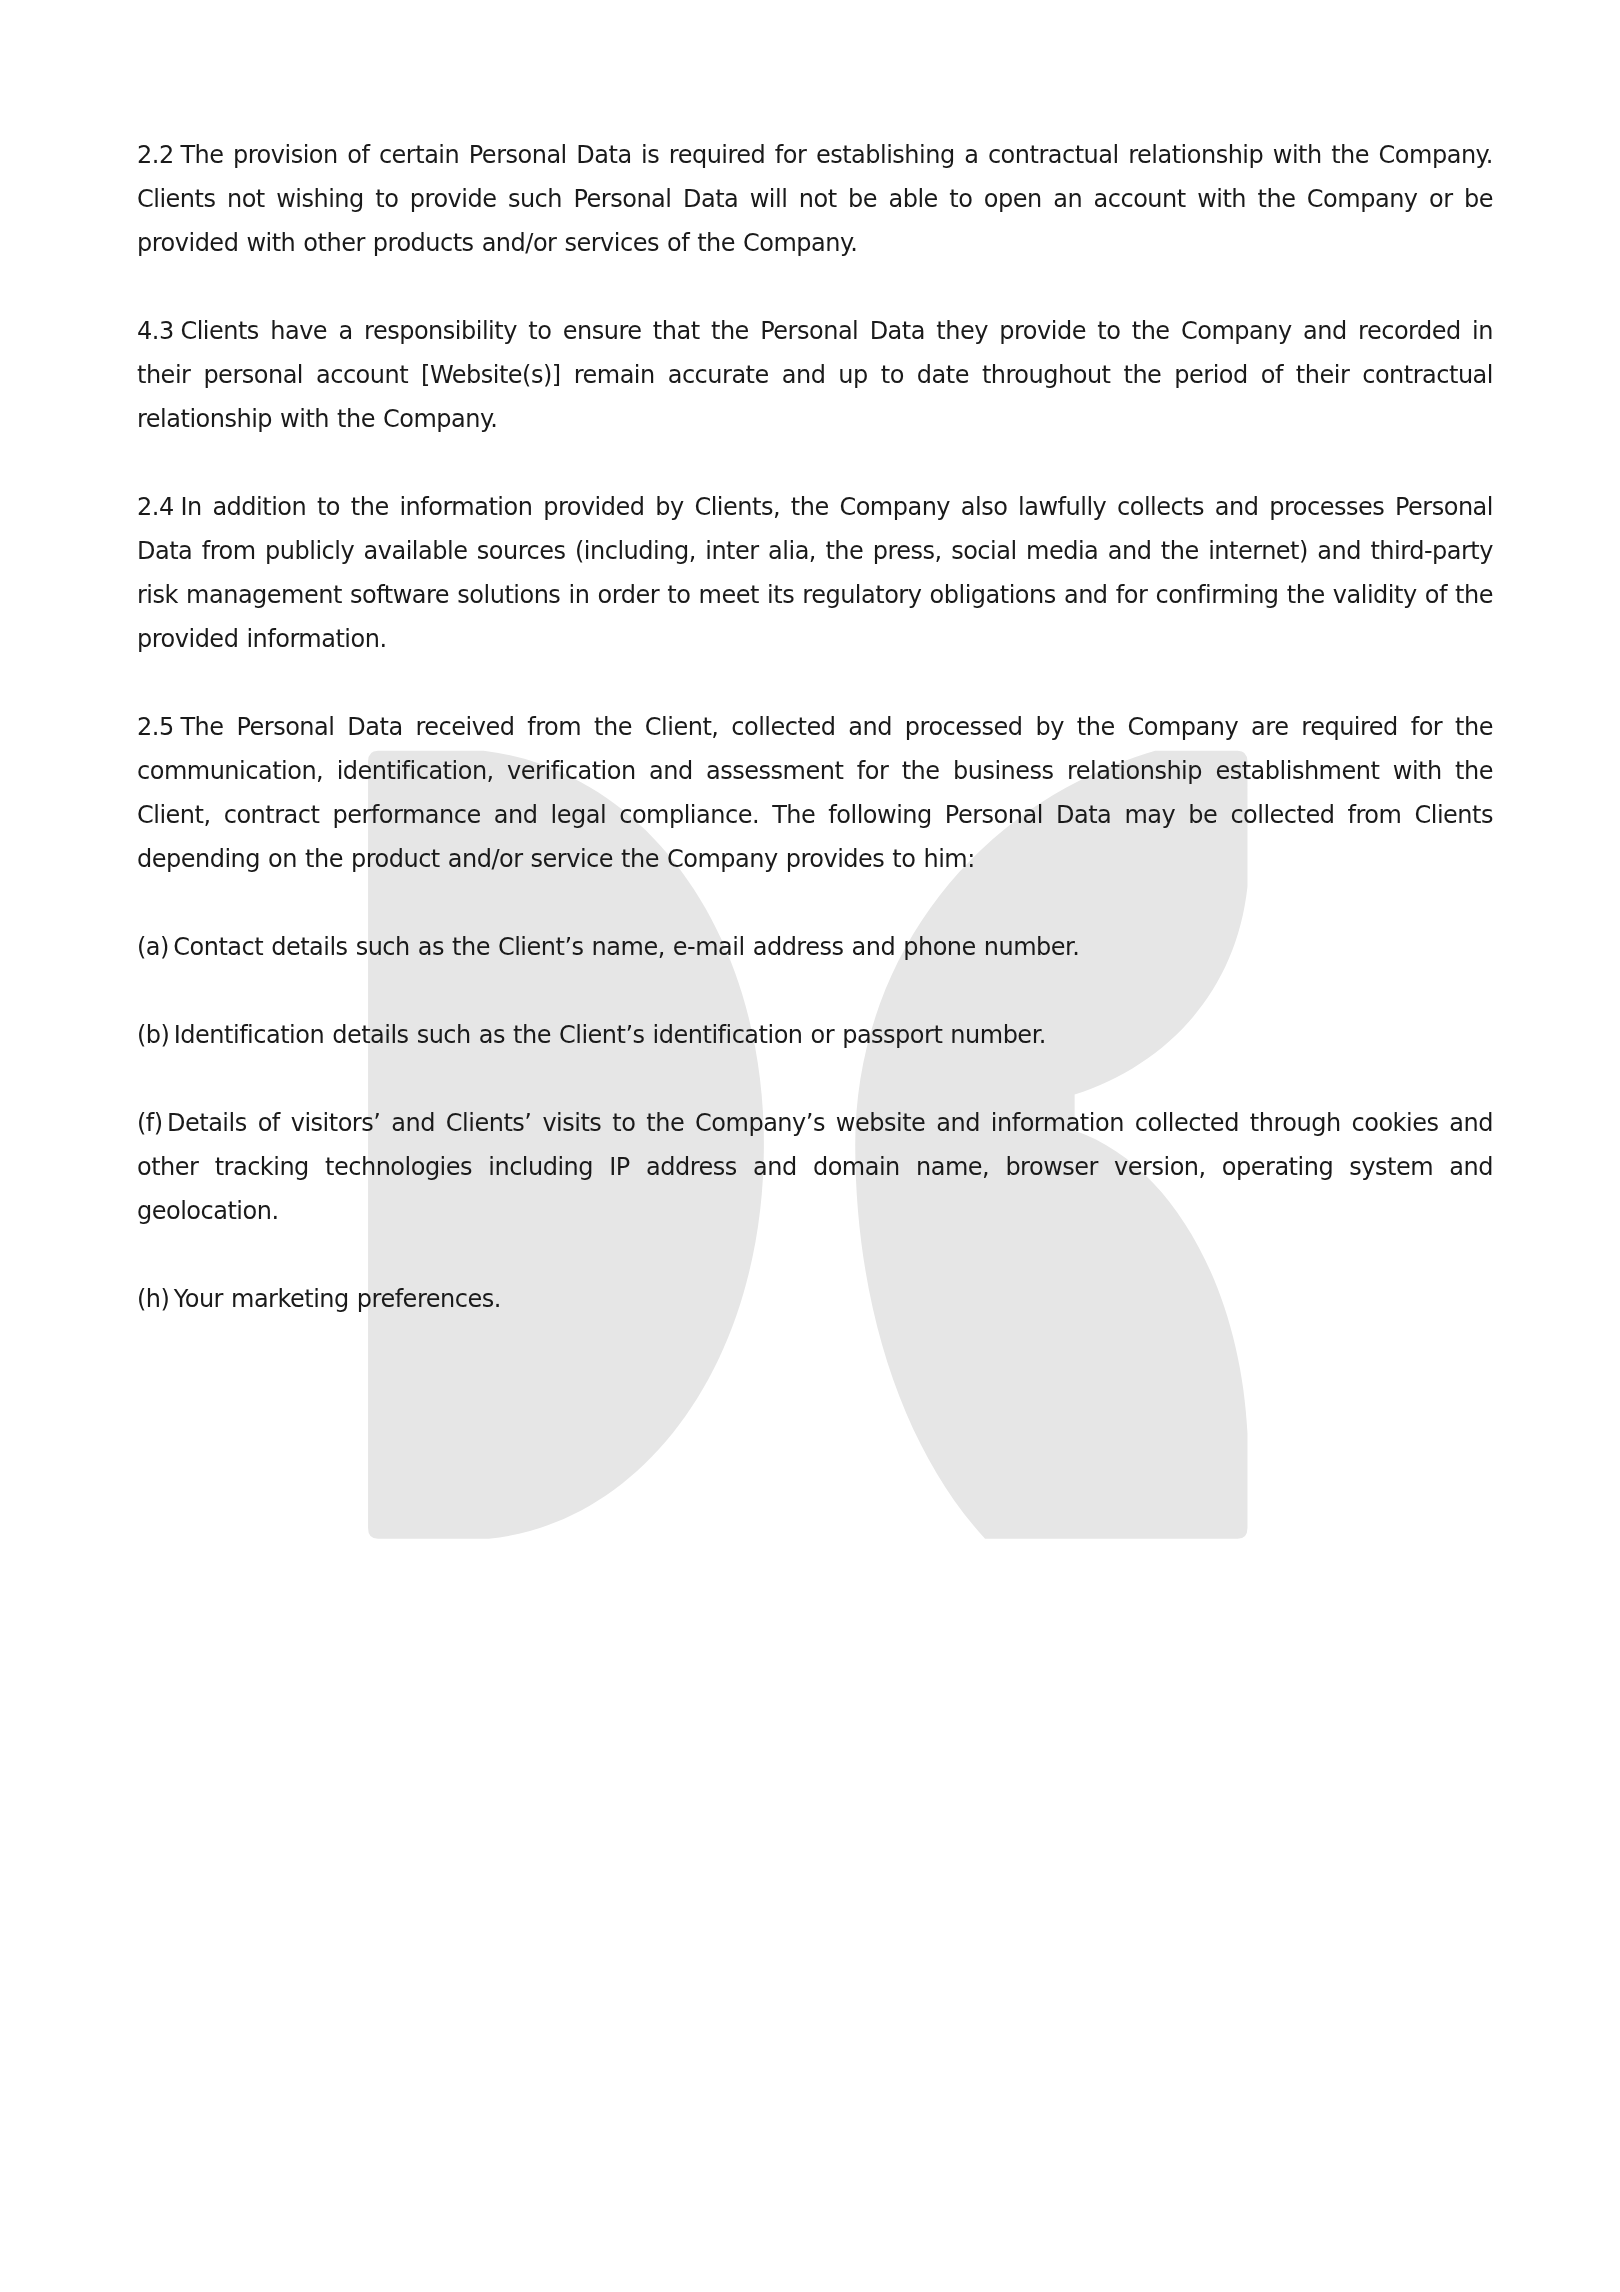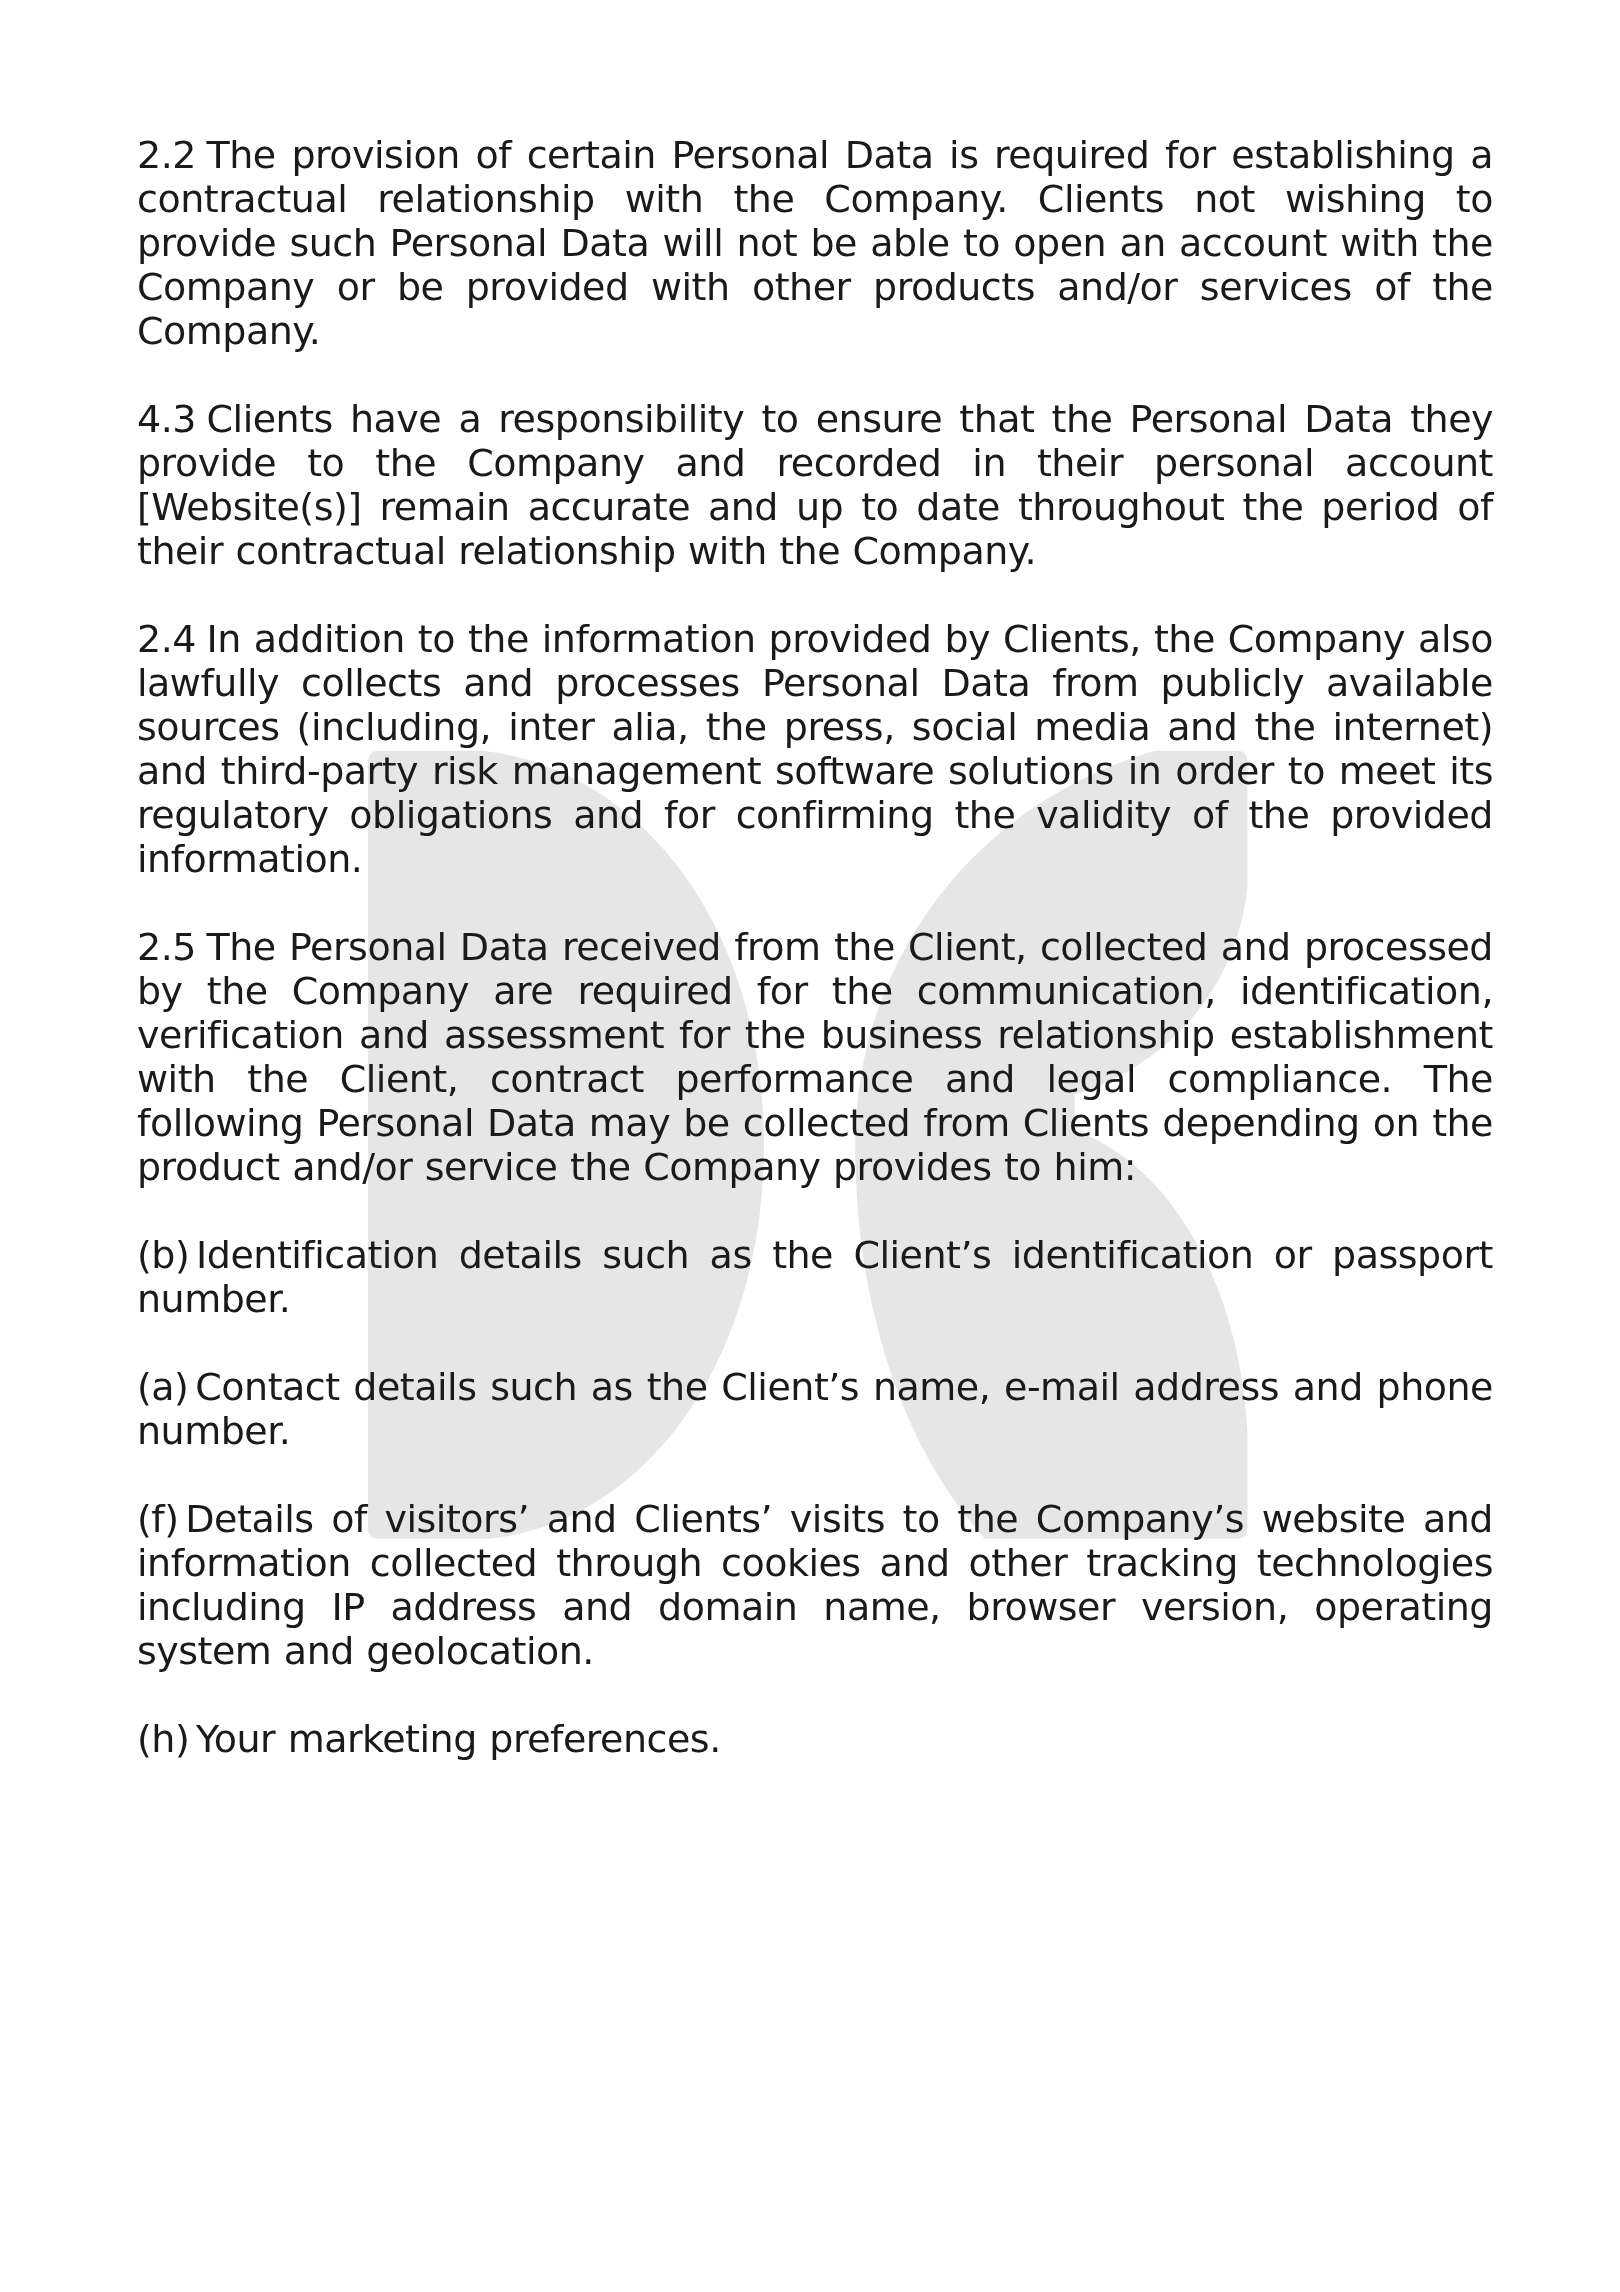--- a/index.html
+++ b/index.html
@@ -26,21 +26,21 @@
     }
     .page-body {
       position: absolute;
       left: 137px;
       top: 133px;
       width: 1356px;
       z-index: 1;
     }
     .para {
       margin: 0 0 44px 0;
-      font-size: 38px;
+      font-size: 24px;
       line-height: 44px;
       text-align: justify;
       letter-spacing: -0.5px;
       word-spacing: 0.9px;
     }
     .para .num {
       margin-right: 0.28em;
     }
     .item .label {
       margin-right: 0.18em;
@@ -72,23 +72,23 @@
 
 <div class="page-body">
   <p class="para"><span class="num">2.2</span><span>The provision of certain Personal Data is required for establishing a contractual relationship with the Company. Clients not wishing to provide such Personal Data will not be able to open an account with the Company or be provided with other products and/or services of the Company.</span></p>
 
   <p class="para"><span class="num">4.3</span><span>Clients have a responsibility to ensure that the Personal Data they provide to the Company and recorded in their personal account [Website(s)] remain accurate and up to date throughout the period of their contractual relationship with the Company.</span></p>
 
   <p class="para"><span class="num">2.4</span><span>In addition to the information provided by Clients, the Company also lawfully collects and processes Personal Data from publicly available sources (including, inter alia, the press, social media and the internet) and third-party risk management software solutions in order to meet its regulatory obligations and for confirming the validity of the provided information.</span></p>
 
   <p class="para"><span class="num">2.5</span><span>The Personal Data received from the Client, collected and processed by the Company are required for the communication, identification, verification and assessment for the business relationship establishment with the Client, contract performance and legal compliance. The following Personal Data may be collected from Clients depending on the product and/or service the Company provides to him:</span></p>
 
+  <p class="para item"><span class="label">(a)</span><span>Contact details such as the Client’s name, e-mail address and phone number.</span></p>
+
   <p class="para item"><span class="label">(b)</span><span>Identification details such as the Client’s identification or passport number.</span></p>
-
-  <p class="para item"><span class="label">(a)</span><span>Contact details such as the Client’s name, e-mail address and phone number.</span></p>
 
 
 
 
   <p class="para item"><span class="label">(f)</span><span>Details of visitors’ and Clients’ visits to the Company’s website and information collected through cookies and other tracking technologies including IP address and domain name, browser version, operating system and geolocation.</span></p>
 
 
   <p class="para item"><span class="label">(h)</span><span>Your marketing preferences.</span></p>
 </div>
 

